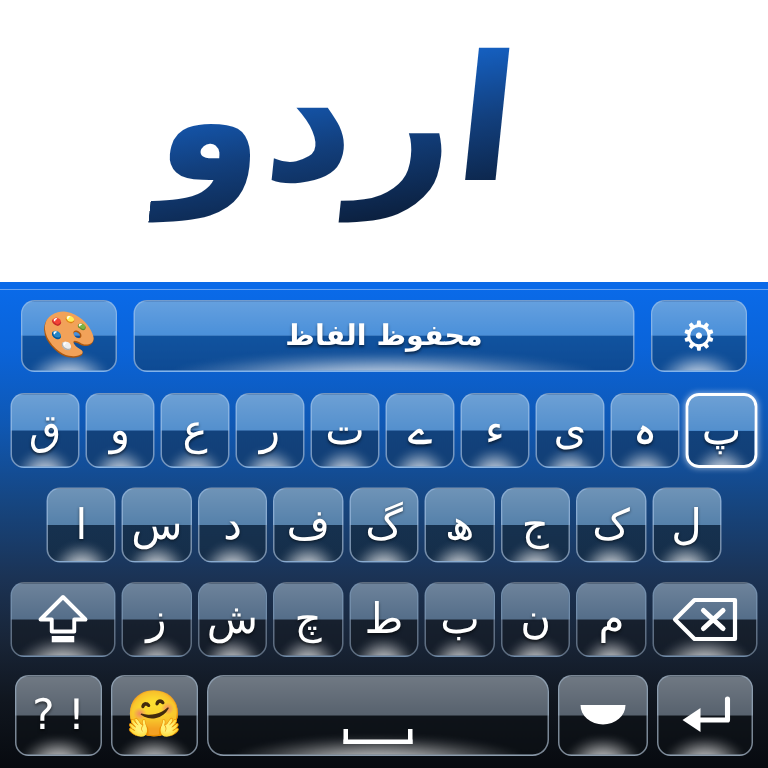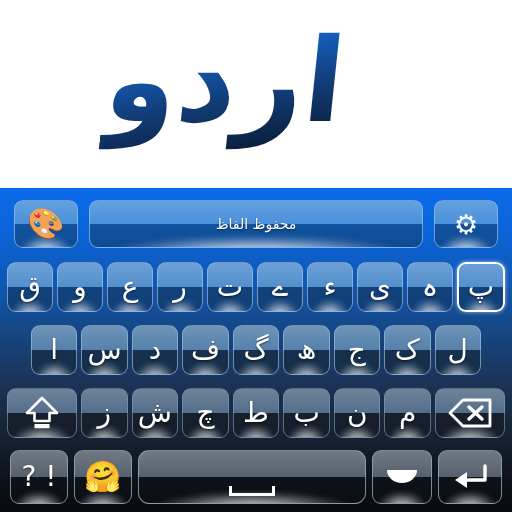--- a/index.html
+++ b/index.html
@@ -137,21 +137,21 @@
   .key.active {
     border-color: #ffffff;
     border-width: 2px;
     box-shadow: 0 0 4px rgba(255,255,255,0.6);
   }
 
   
   #row-toolbar .key.icon-key { flex: 0 0 64px; }
   #row-toolbar .key.text-key { flex: 1 1 0; font-size: 17px; font-weight: bold; }
   .tb-label { position: relative; z-index: 2; letter-spacing: .2px; }
-  .tb-label.rtl { direction: rtl; font-size: 14px; font-weight: 400; }
+  .tb-label.rtl { direction: rtl; font-size: 19px; font-weight: 700; }
 
   .emoji-glyph {
     position: relative; z-index: 2;
     font-size: 30px; line-height: 1;
     text-shadow: none;
   }
   .emoji-glyph.small { font-size: 27px; }
 
   
   #row-4 .key { height: 54px; }

